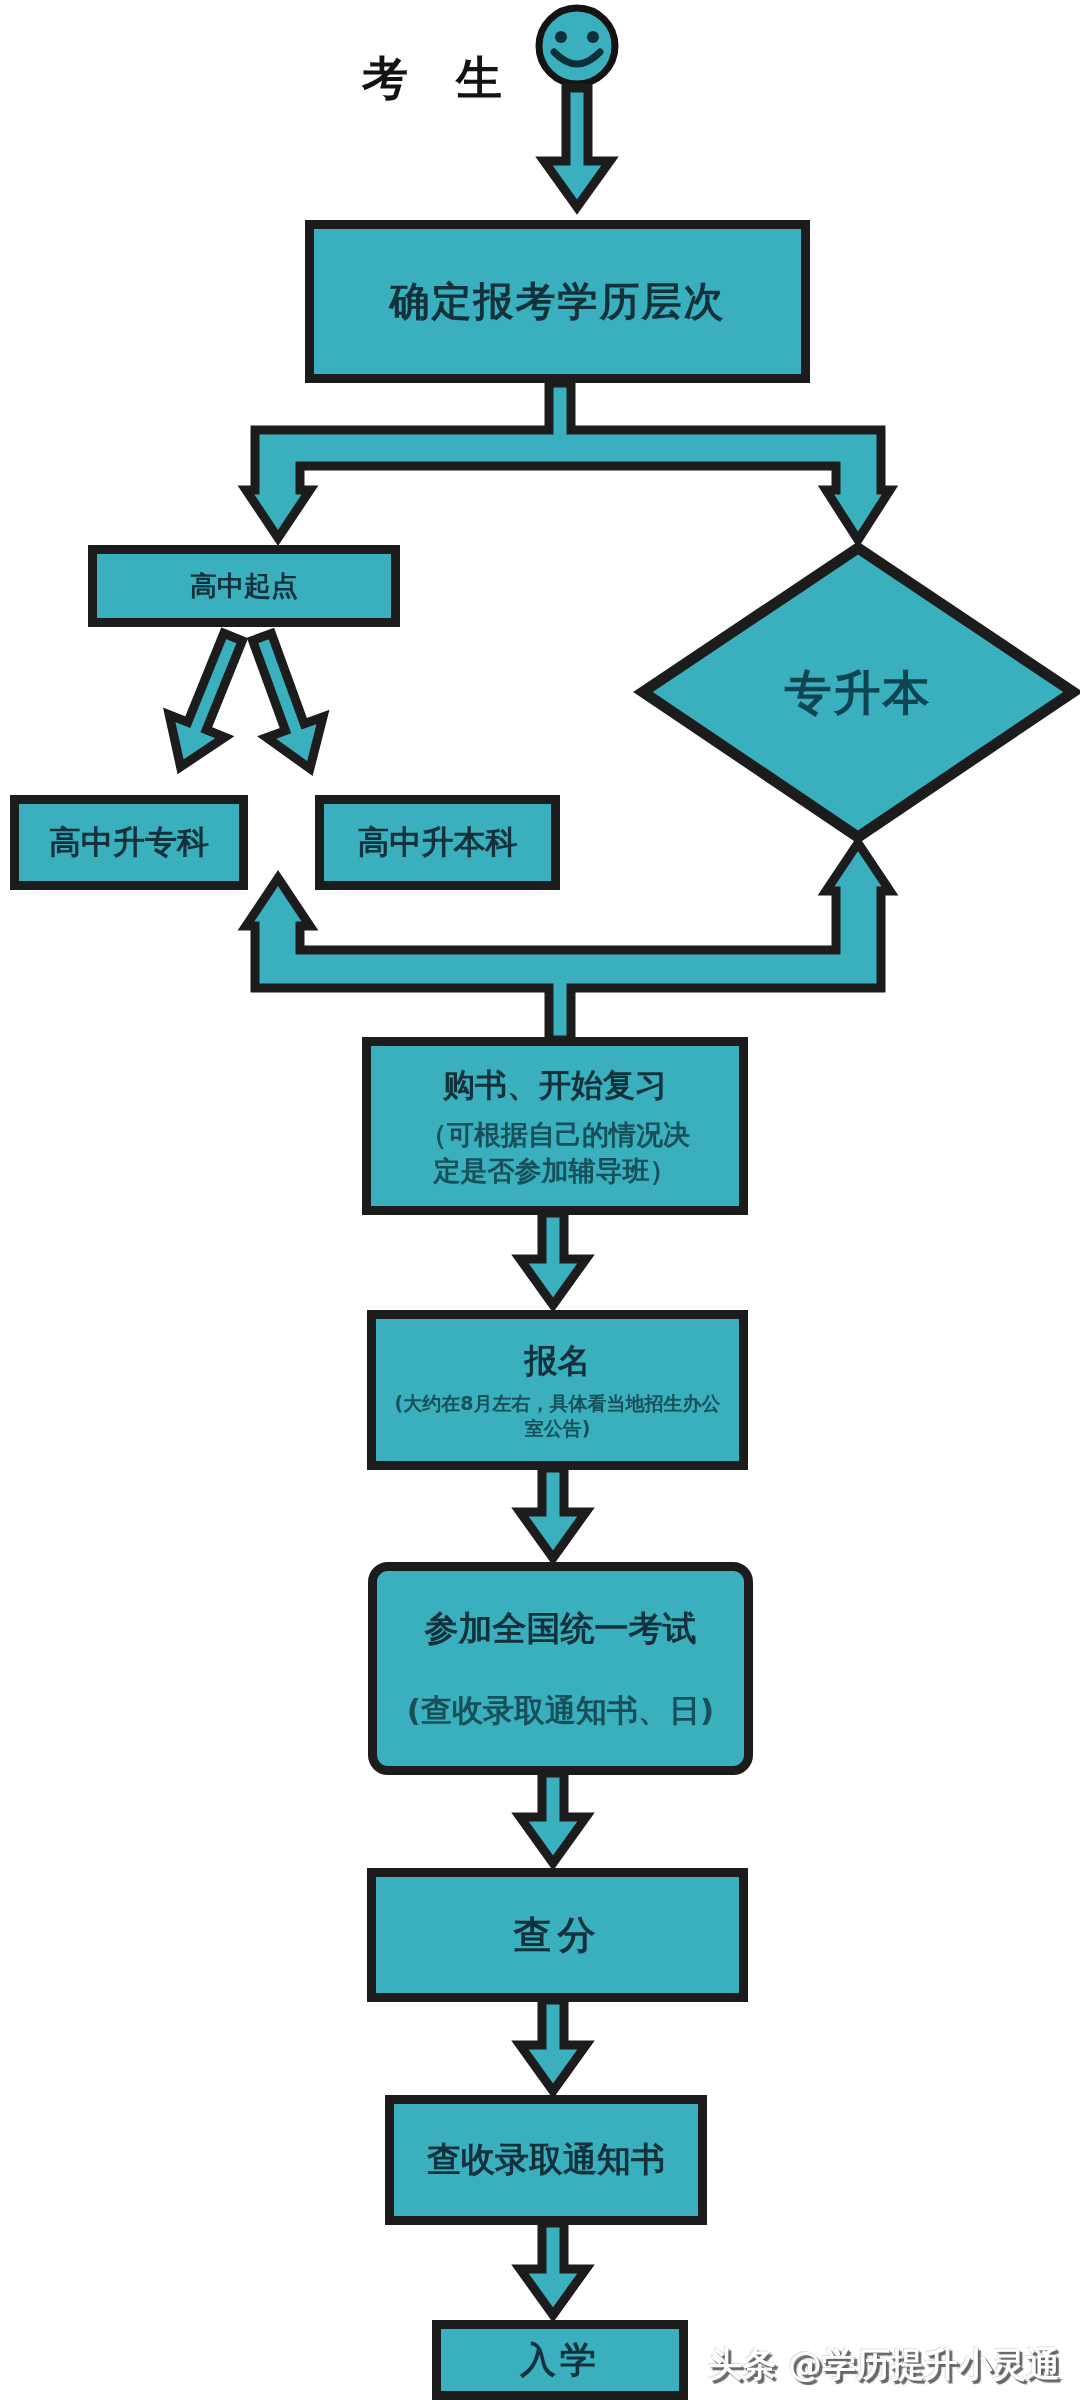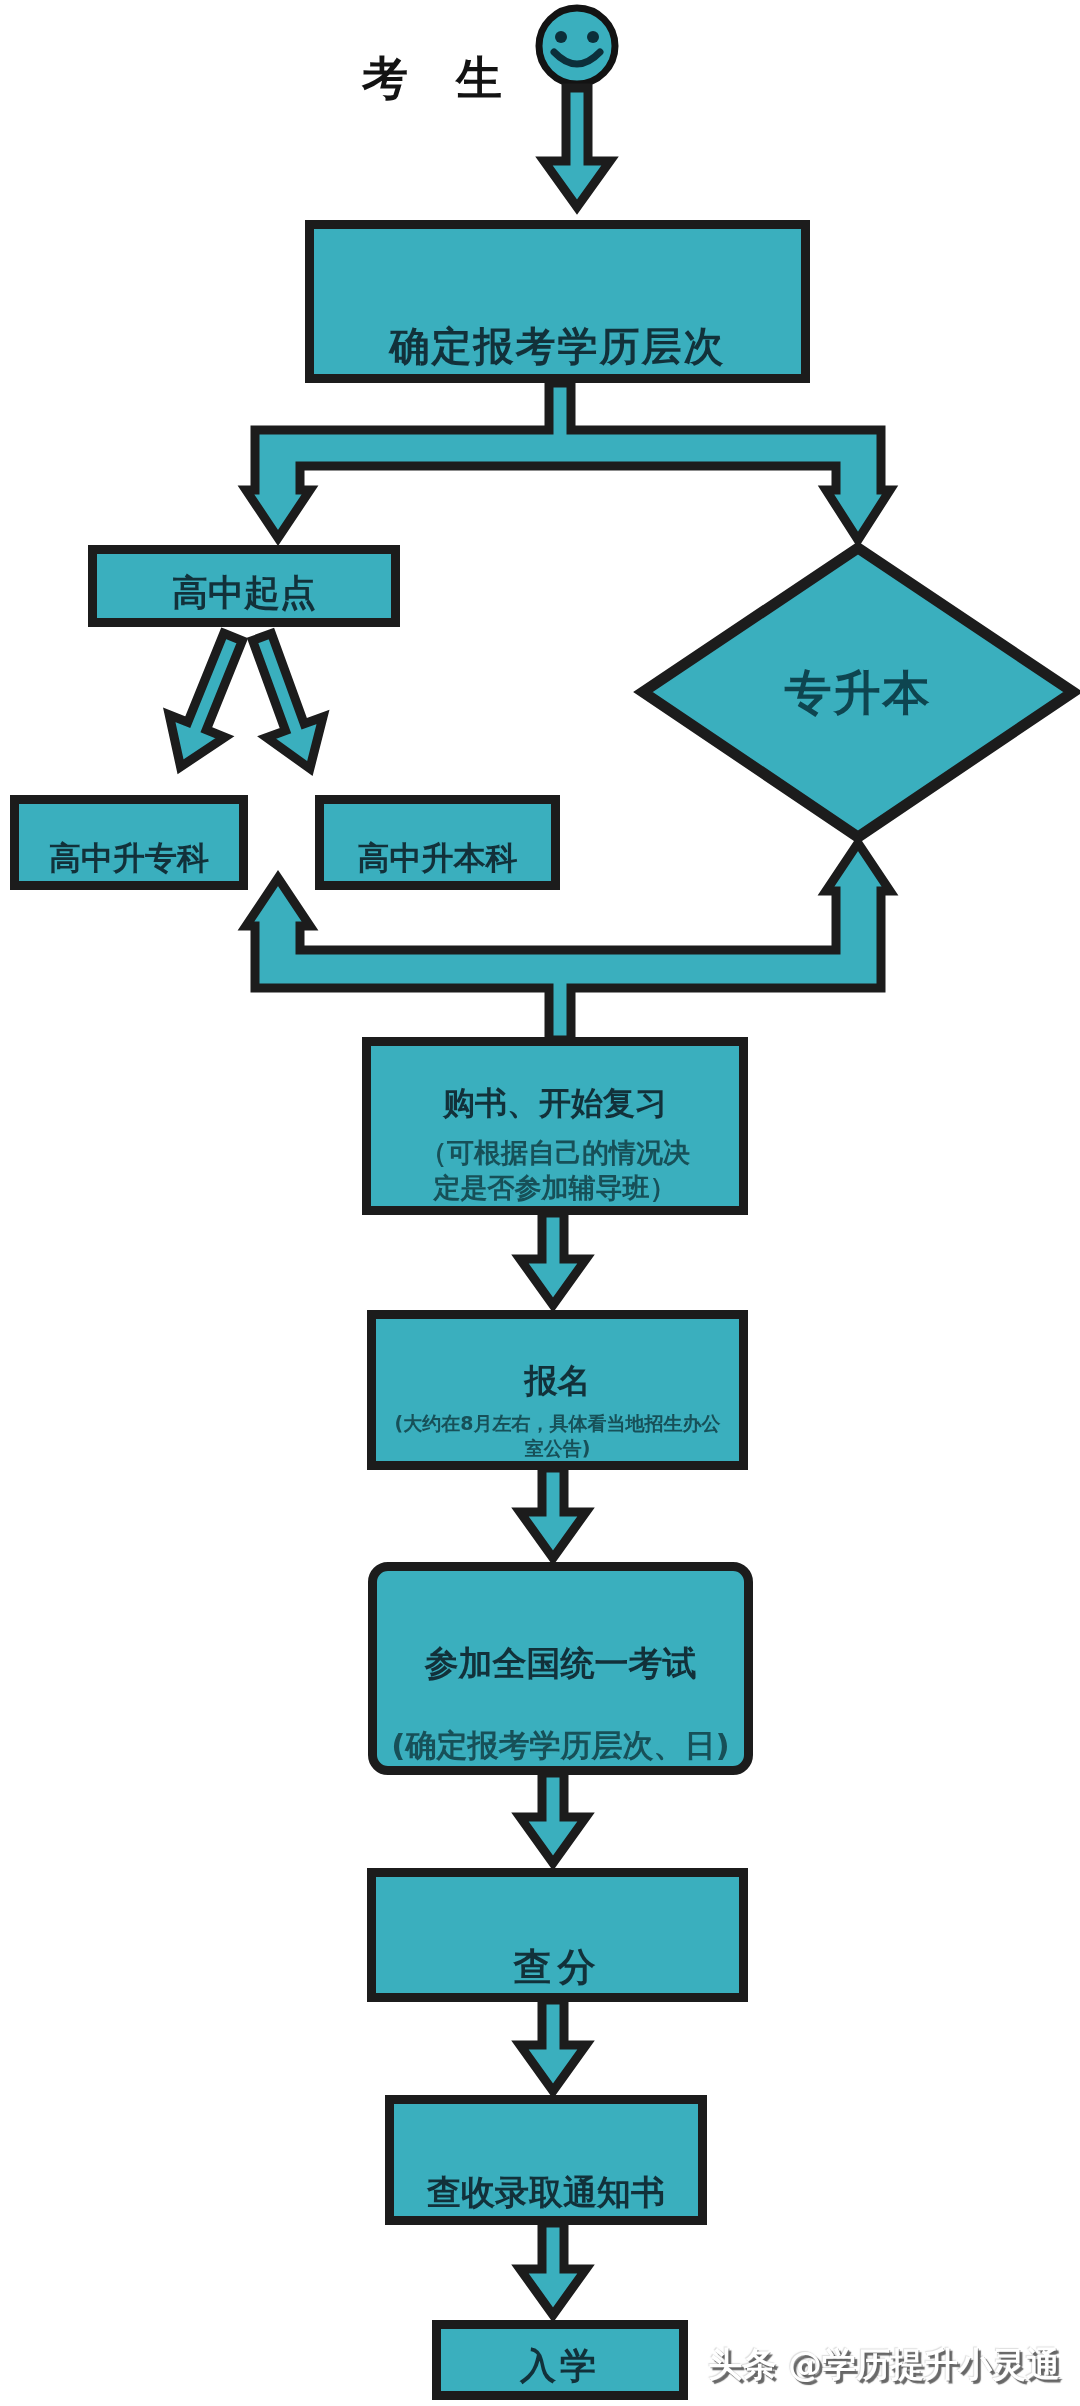--- a/index.html
+++ b/index.html
@@ -46,21 +46,21 @@
   .face-feature{fill:#0c2f3a;}
   .face-smile{fill:none;stroke:#0c2f3a;stroke-width:7;stroke-linecap:round;}
   .node{
     position:absolute;
     z-index:2;
     background:var(--teal);
     border:9px solid var(--outline);
     display:flex;
     flex-direction:column;
     align-items:center;
-    justify-content:flex-end;
+    justify-content:center;
     text-align:center;
     color:var(--title);
     font-weight:700;
   }
   .node .note{
     font-weight:600;
     color:var(--note);
     line-height:1.32;
   }
   .actor-label{
@@ -130,21 +130,21 @@
     <polygon class="connector" points="542,2000 564,2000 564,2045 586,2045 553,2091 520,2045 542,2045"></polygon>
     <polygon class="connector" points="542,2223 564,2223 564,2269 586,2269 553,2315 520,2269 542,2269"></polygon>
   </svg>
 
   <div class="actor-label">考 生</div>
 
   <div class="node" style="left:305px;top:220px;width:505px;height:163px;font-size:40px;letter-spacing:2px;">
     <div>确定报考学历层次</div>
   </div>
 
-  <div class="node" style="left:88px;top:545px;width:312px;height:82px;font-size:36px;">
+  <div class="node" style="left:88px;top:545px;width:312px;height:82px;font-size:27px;">
     <div>高中起点</div>
   </div>
 
   <div class="diamond-label">专升本</div>
 
   <div class="node" style="left:10px;top:795px;width:238px;height:95px;font-size:32px;">
     <div>高中升专科</div>
   </div>
   <div class="node" style="left:315px;top:795px;width:245px;height:95px;font-size:32px;">
     <div>高中升本科</div>
@@ -155,21 +155,21 @@
     <div class="note" style="font-size:27px;width:292px;">（可根据自己的情况决定是否参加辅导班）</div>
   </div>
 
   <div class="node" style="left:367px;top:1310px;width:381px;height:160px;font-size:33px;gap:7px;">
     <div>报名</div>
     <div class="note" style="font-size:19px;width:340px;">(大约在8月左右，具体看当地招生办公室公告)</div>
   </div>
 
   <div class="node" style="left:368px;top:1562px;width:385px;height:213px;font-size:34px;gap:38px;border-radius:20px;">
     <div>参加全国统一考试</div>
-    <div class="note" style="font-size:31px;">(确定报考学历层次、日)</div>
+    <div class="note" style="font-size:31px;">(查收录取通知书、日)</div>
   </div>
 
   <div class="node" style="left:367px;top:1868px;width:381px;height:134px;font-size:38px;letter-spacing:6px;">
     <div>查分</div>
   </div>
 
   <div class="node" style="left:385px;top:2095px;width:322px;height:130px;font-size:34px;">
     <div>查收录取通知书</div>
   </div>
 

